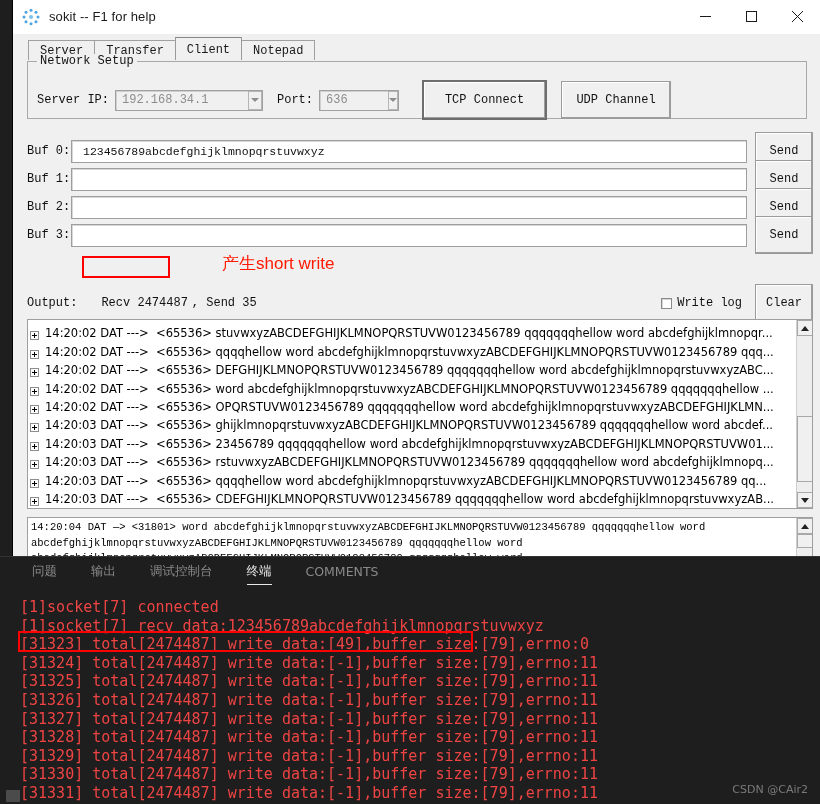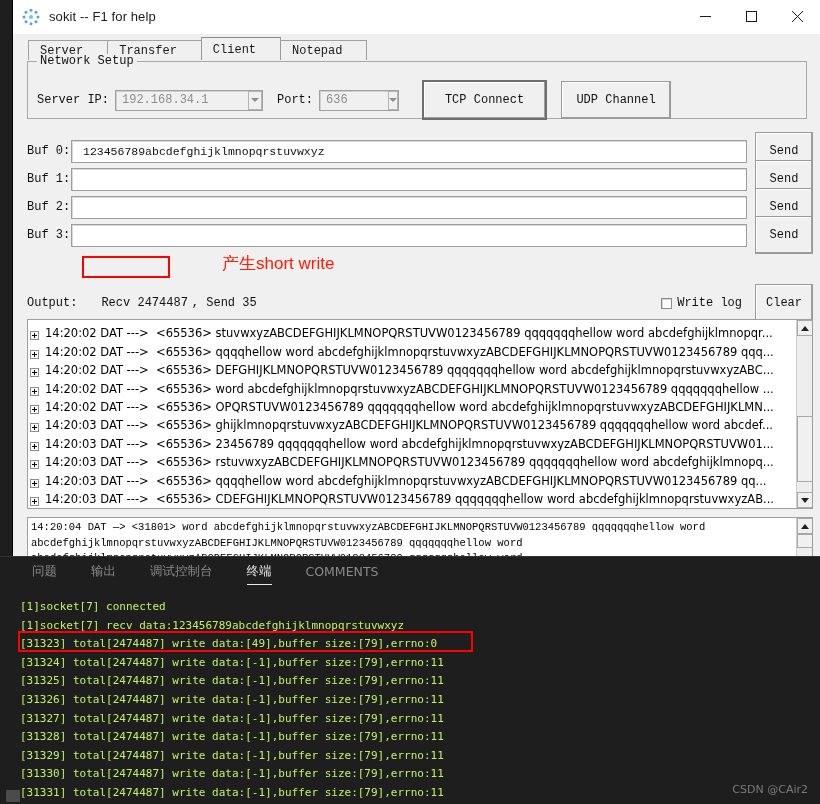--- a/index.html
+++ b/index.html
@@ -40,21 +40,21 @@
     background: #f0f0f0; padding: 0;
   }
 
   
   .tabrow {
     position: absolute; left: 15px; top: 4px; height: 22px;
     display: flex; align-items: flex-end;
     font-family: "Liberation Mono", monospace; font-size: 12px; color: #111;
   }
   .tab {
-    height: 20px; padding: 1px 24px 0 11px; display: flex; align-items: center;
+    height: 20px; padding: 1px 11px 0 11px; display: flex; align-items: center;
     background: #f0f0f0; border: 1px solid #a0a0a0; border-bottom: none;
     margin-right: -1px; color: #1a1a1a;
   }
   .tab.sel {
     background: #f0f0f0; height: 23px; border-color: #8a8a8a;
     font-weight: normal; position: relative; z-index: 3;
     border-left: 1px solid #9a9a9a; border-right: 1px solid #9a9a9a;
   }
   .tab.sel::after{ content:""; position:absolute; left:0; right:0; bottom:-1px; height:2px; background:#f0f0f0; }
 
@@ -203,22 +203,22 @@
     margin-right: 34px; font-size: 12.5px; color: #8a8a8a;
     font-family: "DejaVu Sans", sans-serif; position: relative; height: 30px;
     display: flex; align-items: center;
   }
   .vstab.active { color: #e7e7e7; }
   .vstab.active::after {
     content: ""; position: absolute; left: 0; right: 0; bottom: 2px; height: 1px; background: #e7e7e7;
   }
   .term {
     position: absolute; left: 20px; top: 42px; right: 0; bottom: 0;
-    font-family: "DejaVu Sans Mono", monospace; font-size: 11px;
-    line-height: 18.6px; color: #bef264; white-space: nowrap; overflow: hidden;
+    font-family: "DejaVu Sans Mono", monospace; font-size: 15px;
+    line-height: 18.6px; color: #ef4444; white-space: nowrap; overflow: hidden;
   }
   .hscroll {
     position: absolute; left: 6px; bottom: 2px; width: 14px; height: 12px;
     background: #4b4b4b;
   }
   .watermark {
     position: absolute; right: 12px; bottom: 8px;
     font-family: "DejaVu Sans", sans-serif; font-size: 11px; color: #7b7b7b;
   }
   .leftstrip {

